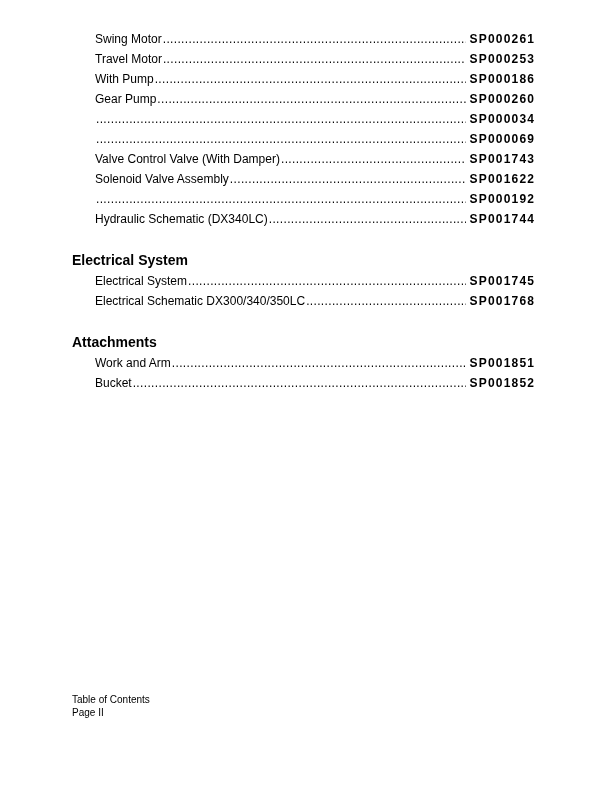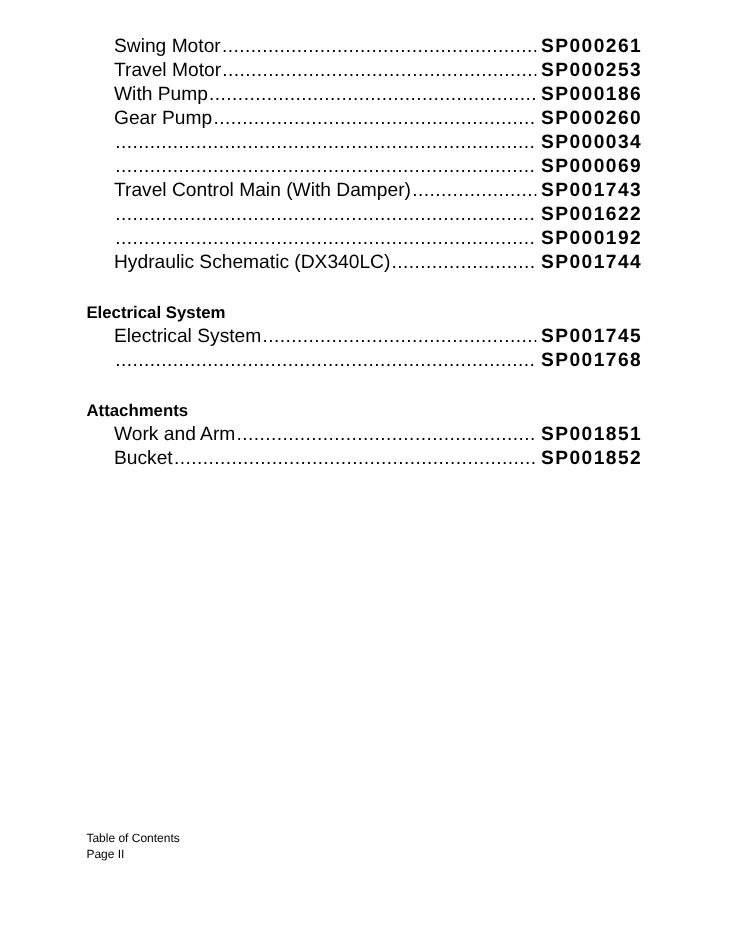--- a/index.html
+++ b/index.html
@@ -33,21 +33,21 @@
     line-height: 18px;
     color: #000000;
   }
   .toc-row {
     display: flex;
     align-items: baseline;
     height: 20px;
     line-height: 20px;
     margin-left: 95px;
     margin-right: 77px;
-    font-size: 16px;
+    font-size: 12px;
     white-space: nowrap;
   }
   .toc-label {
     flex: 0 0 auto;
   }
   .toc-dots {
     flex: 1 1 auto;
     min-width: 0;
     overflow: hidden;
     letter-spacing: 0.35px;
@@ -97,44 +97,46 @@
       </div>
       <div class="toc-row">
         <span class="toc-dots">................................................................................................................................................................</span>
         <span class="toc-code">SP000034</span>
       </div>
       <div class="toc-row">
         <span class="toc-dots">................................................................................................................................................................</span>
         <span class="toc-code">SP000069</span>
       </div>
       <div class="toc-row">
-        <span class="toc-label">Travel Control Main (With Damper)</span>
+        <span class="toc-label">Valve Control Valve (With Damper)</span>
         <span class="toc-dots">................................................................................................................................................................</span>
         <span class="toc-code">SP001743</span>
       </div>
       <div class="toc-row">
+        <span class="toc-label">Solenoid Valve Assembly</span>
         <span class="toc-dots">................................................................................................................................................................</span>
         <span class="toc-code">SP001622</span>
       </div>
       <div class="toc-row">
         <span class="toc-dots">................................................................................................................................................................</span>
         <span class="toc-code">SP000192</span>
       </div>
       <div class="toc-row">
         <span class="toc-label">Hydraulic Schematic (DX340LC)</span>
         <span class="toc-dots">................................................................................................................................................................</span>
         <span class="toc-code">SP001744</span>
       </div>
       <div class="toc-heading">Electrical System</div>
       <div class="toc-row">
         <span class="toc-label">Electrical System</span>
         <span class="toc-dots">................................................................................................................................................................</span>
         <span class="toc-code">SP001745</span>
       </div>
       <div class="toc-row">
+        <span class="toc-label">Electrical Schematic DX300/340/350LC</span>
         <span class="toc-dots">................................................................................................................................................................</span>
         <span class="toc-code">SP001768</span>
       </div>
       <div class="toc-heading">Attachments</div>
       <div class="toc-row">
         <span class="toc-label">Work and Arm</span>
         <span class="toc-dots">................................................................................................................................................................</span>
         <span class="toc-code">SP001851</span>
       </div>
       <div class="toc-row">

